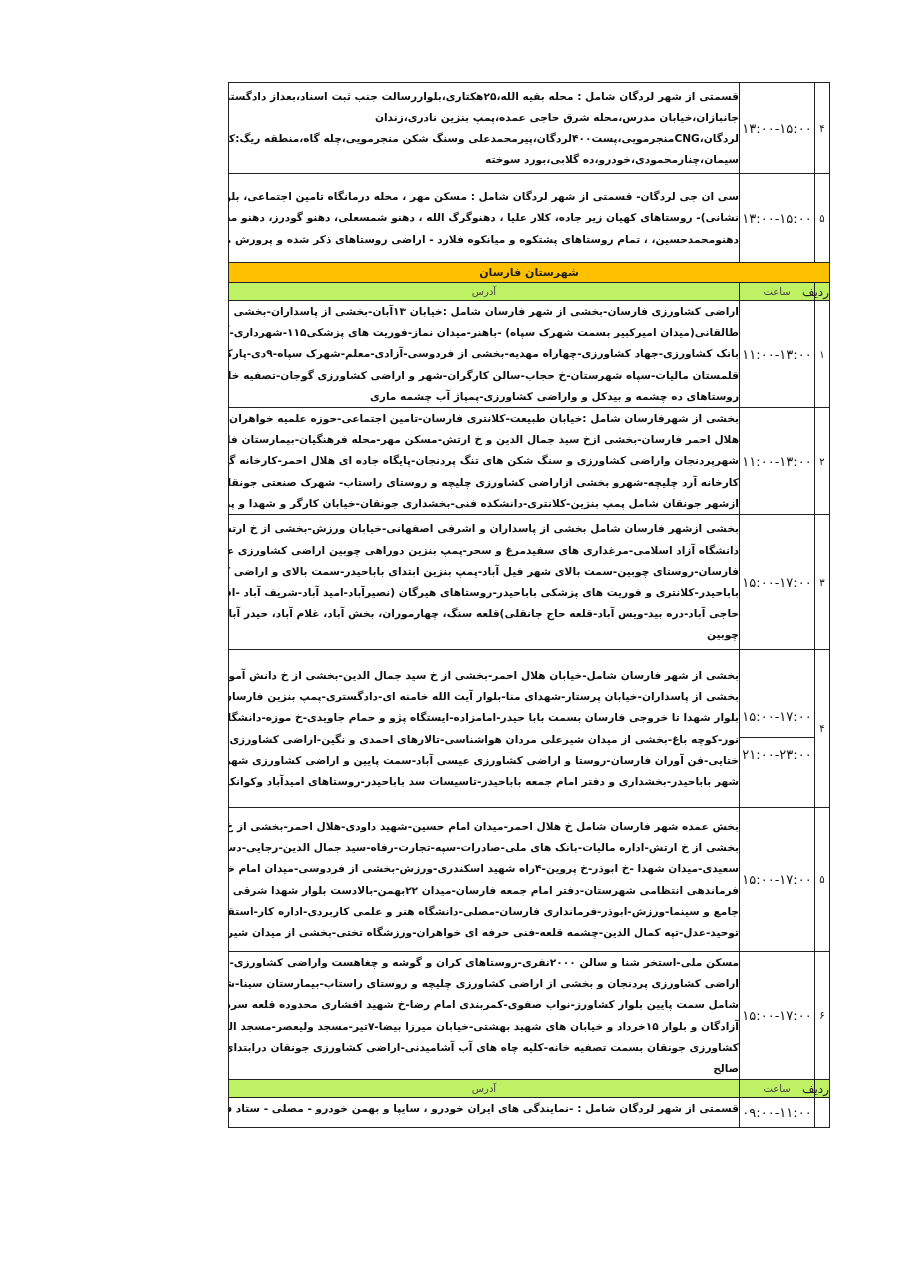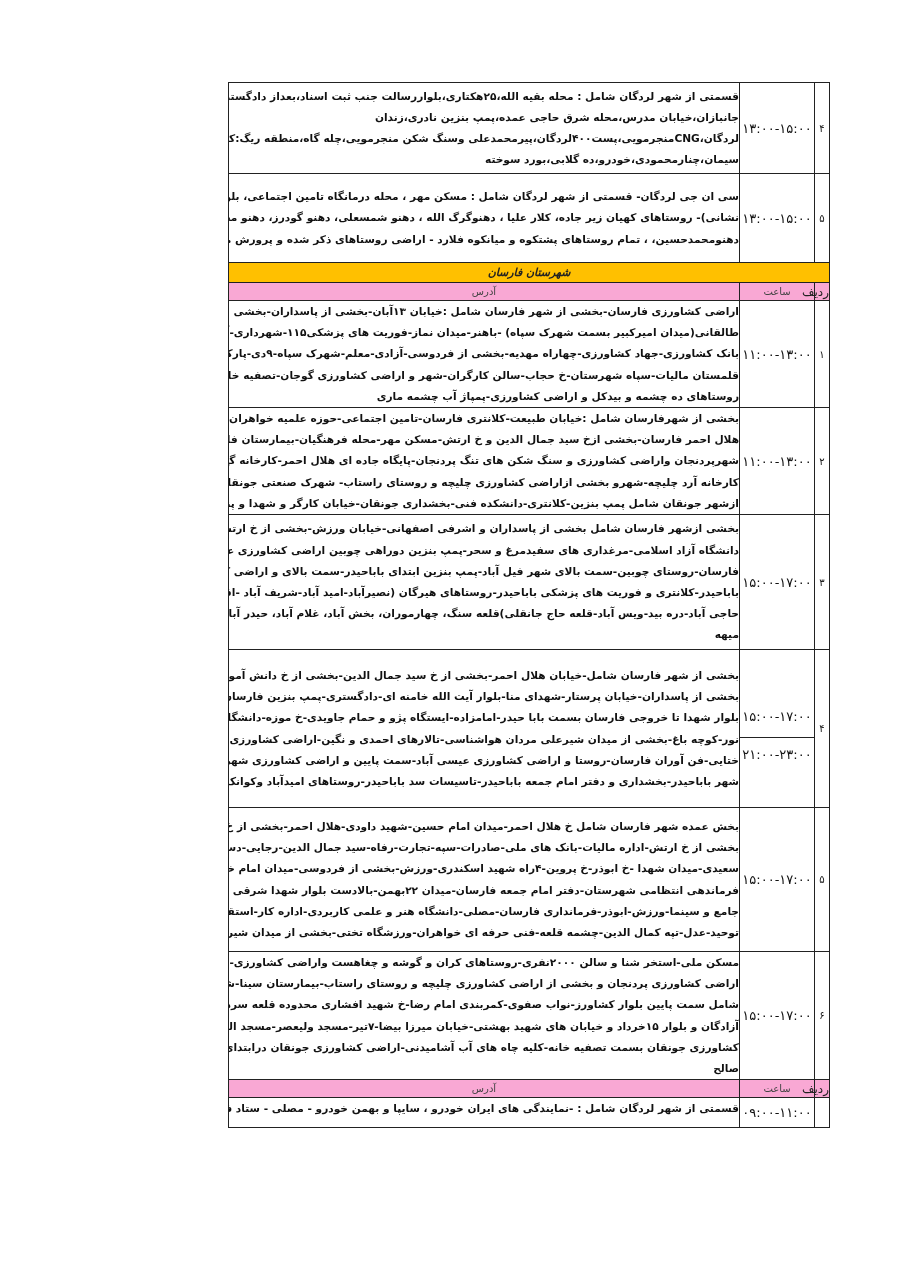--- a/index.html
+++ b/index.html
@@ -15,22 +15,22 @@
     color: #111;
   }
   col.c-row { width: 15px; }
   col.c-time { width: 75px; }
   col.c-addr { width: 511px; }
   td.rownum { text-align: center; font-size: 10px; color: #222; }
   td.time { text-align: center; font-size: 13px; color: #333; direction: ltr; letter-spacing: 0.2px; }
   td.addr { text-align: right; font-size: 10.6px; font-weight: bold; line-height: 21.2px;
             padding: 2px 3px 2px 4px; direction: rtl; }
   td.addr .line { display: block; white-space: nowrap; overflow: hidden; }
-  tr.county td { background: #FFC000; text-align: center; font-size: 11px; font-weight: bold; height: 19px; color: #222; font-style: italic; }
-  tr.colhdr td { background: #f9a8d4; text-align: center; font-size: 10px; color: #444; height: 17px; font-weight: normal; }
+  tr.county td { background: #FFC000; text-align: center; font-size: 11px; font-weight: bold; height: 19px; color: #222; }
+  tr.colhdr td { background: #bef264; text-align: center; font-size: 10px; color: #444; height: 17px; font-weight: normal; }
   tr.colhdr td.rownum { font-size: 12px; color: #222; }
   .cut { position: absolute; left: 0; top: 1147px; width: 905px; height: 140px; background: #fff; }
   td.time-split { padding: 0; }
   .split-wrap { display: flex; flex-direction: column; height: 100%; }
   .split-wrap .t1 { height: 41px; border-bottom: 1.3px solid #222; display: flex; align-items: center; justify-content: center; }
   .split-wrap .t2 { flex: 1; display: flex; align-items: center; justify-content: center; margin-top: 9px; }
 </style>
 </head>
 <body>
 
@@ -73,21 +73,21 @@
     </tr>
 
     <tr style="height:107px">
       <td class="rownum">۱</td>
       <td class="time">۱۱:۰۰-۱۳:۰۰</td>
       <td class="addr">
         <span class="line">اراضی کشاورزی فارسان-بخشی از شهر فارسان شامل :خیابان ۱۳آبان-بخشی از پاسداران-بخشی ازآیت اله</span>
         <span class="line">طالقانی(میدان امیرکبیر بسمت شهرک سپاه) -باهنر-میدان نماز-فوریت های پزشکی۱۱۵-شهرداری-آتش نشانی-</span>
         <span class="line">بانک کشاورزی-جهاد کشاورزی-چهاراه مهدیه-بخشی از فردوسی-آزادی-معلم-شهرک سپاه-۹دی-پارک های لاله</span>
         <span class="line">قلمستان مالیات-سپاه شهرستان-خ حجاب-سالن کارگران-شهر و اراضی کشاورزی گوجان-تصفیه خانه فاضلاب-</span>
-        <span class="line">روستاهای ده چشمه و بیدکل و اراضی کشاورزی-پمپاژ آب چشمه ماری</span>
+        <span class="line">روستاهای ده چشمه و بیدکل و واراضی کشاورزی-پمپاژ آب چشمه ماری</span>
       </td>
     </tr>
 
     <tr style="height:106px">
       <td class="rownum">۲</td>
       <td class="time">۱۱:۰۰-۱۳:۰۰</td>
       <td class="addr">
         <span class="line">بخشی از شهرفارسان شامل :خیابان طبیعت-کلانتری فارسان-تامین اجتماعی-حوزه علمیه خواهران-منازل سازمانی</span>
         <span class="line">هلال احمر فارسان-بخشی ازخ سید جمال الدین و خ ارتش-مسکن مهر-محله فرهنگیان-بیمارستان فارسان-</span>
         <span class="line">شهرپردنجان واراضی کشاورزی و سنگ شکن های تنگ پردنجان-پایگاه جاده ای هلال احمر-کارخانه گچ فارسان-</span>
@@ -98,21 +98,21 @@
 
     <tr style="height:135px">
       <td class="rownum">۳</td>
       <td class="time">۱۵:۰۰-۱۷:۰۰</td>
       <td class="addr">
         <span class="line">بخشی ازشهر فارسان شامل بخشی از پاسداران و اشرفی اصفهانی-خیابان ورزش-بخشی از خ ارتش-سالن انقلاب-</span>
         <span class="line">دانشگاه آزاد اسلامی-مرغداری های سفیدمرغ و سحر-پمپ بنزین دوراهی چوبین اراضی کشاورزی عشیرخانی</span>
         <span class="line">فارسان-روستای چوبین-سمت بالای شهر فیل آباد-پمپ بنزین ابتدای باباحیدر-سمت بالای و اراضی کشاورزی</span>
         <span class="line">باباحیدر-کلانتری و فوریت های پزشکی باباحیدر-روستاهای هیرگان (نصیرآباد-امید آباد-شریف آباد -اقبال آباد-</span>
         <span class="line">حاجی آباد-دره بید-ویس آباد-قلعه حاج جانقلی)قلعه سنگ، چهارموران، بخش آباد، غلام آباد، حیدر آباد، سه راهی</span>
-        <span class="line">میهه</span>
+        <span class="line">چوبین</span>
       </td>
     </tr>
 
     <tr style="height:158px">
       <td class="rownum">۴</td>
       <td class="time time-split">
         <div class="split-wrap">
           <div class="t1">۱۵:۰۰-۱۷:۰۰</div>
           <div class="t2">۲۱:۰۰-۲۳:۰۰</div>
         </div>

